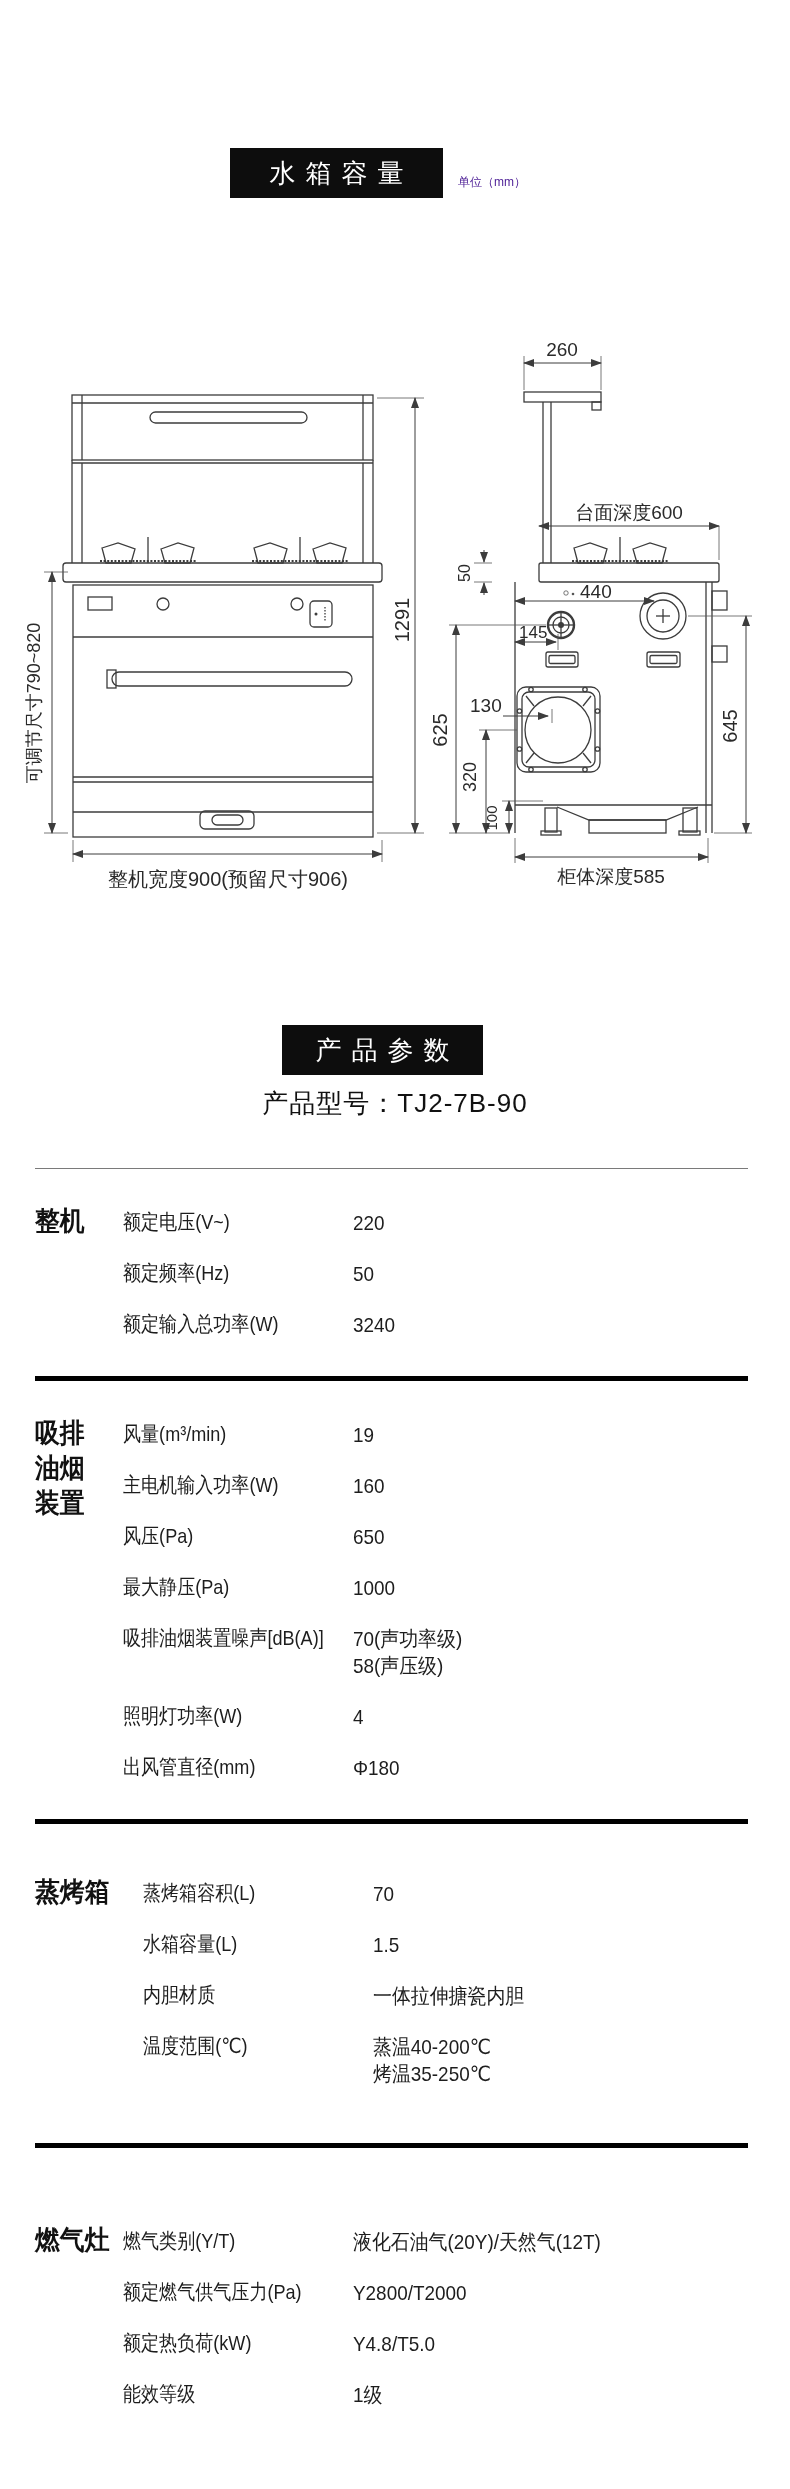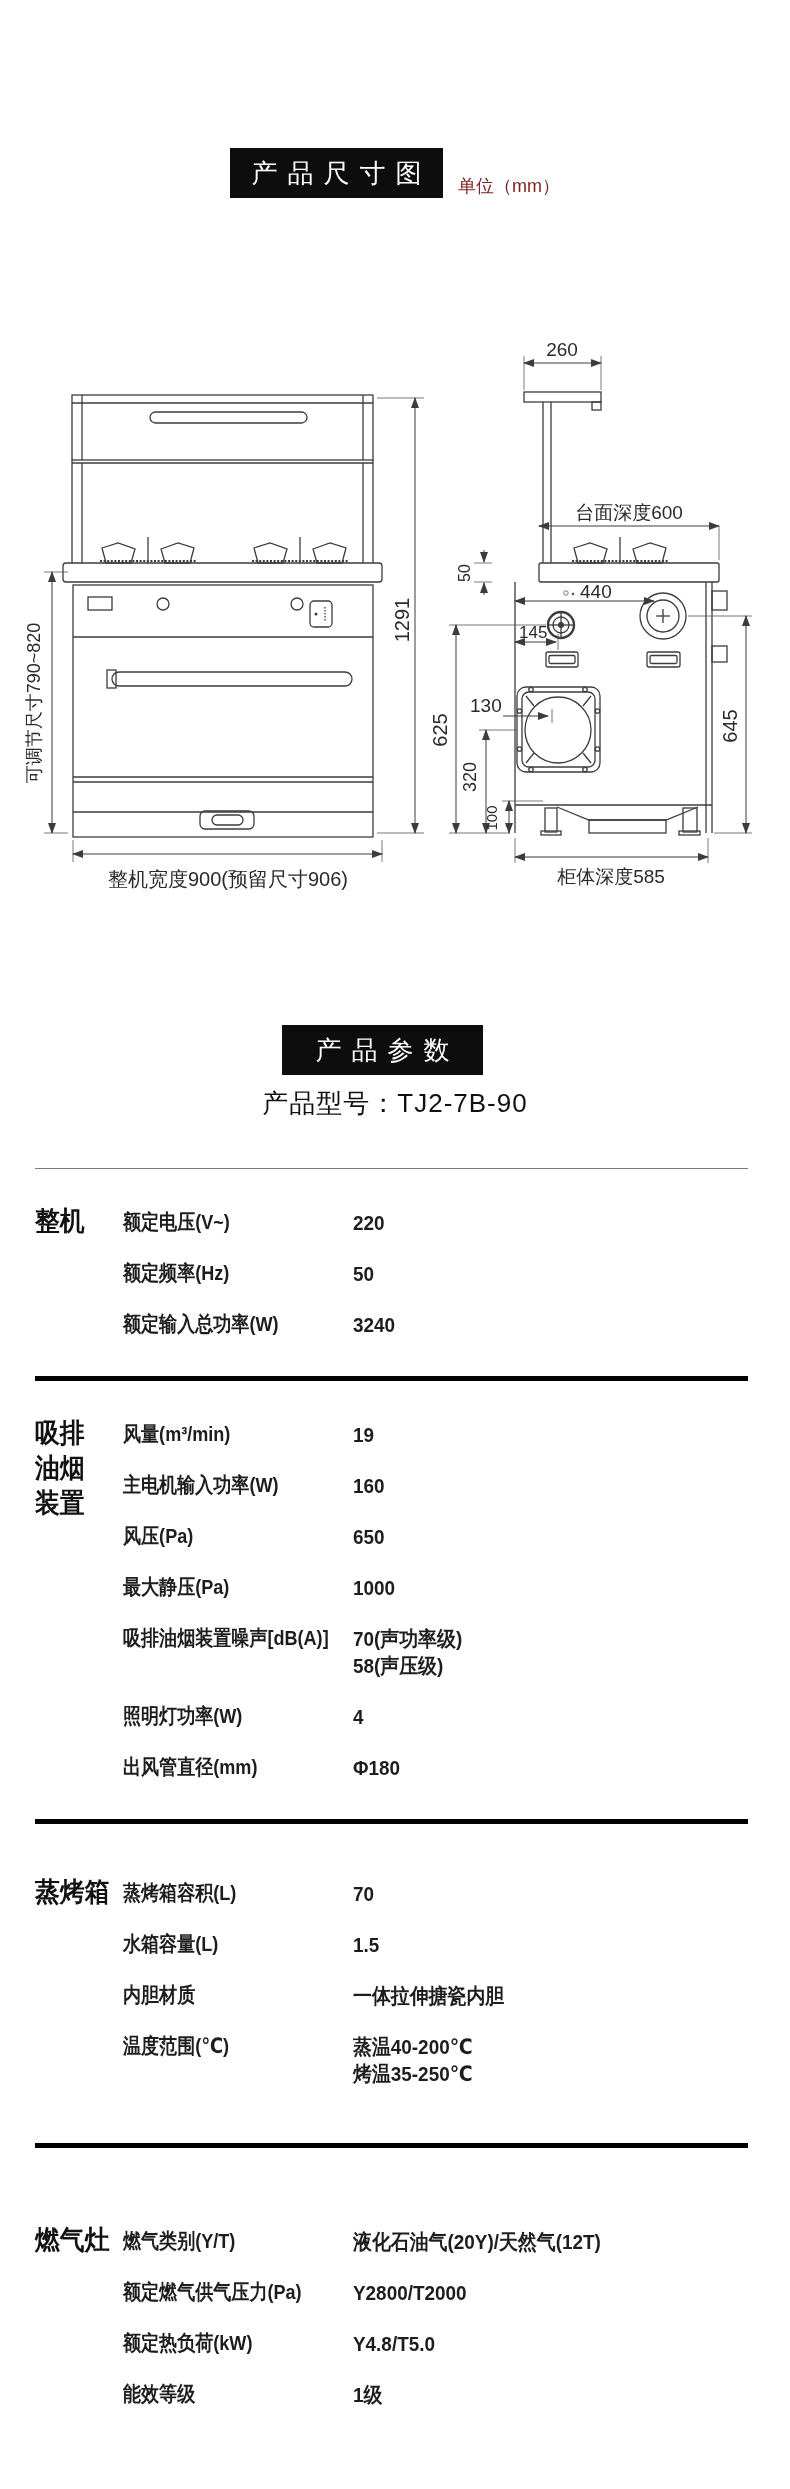--- a/index.html
+++ b/index.html
@@ -4,49 +4,49 @@
 <style>
   html,body{margin:0;padding:0;background:#fff;}
   .page{position:relative;width:790px;height:2489px;background:#ffffff;overflow:hidden;
         font-family:"Liberation Sans","DejaVu Sans",sans-serif;color:#1d1d1d;}
   
   .title-box{position:absolute;background:#0d0d0d;color:#ffffff;display:flex;
              align-items:center;justify-content:center;font-size:26px;
              letter-spacing:10px;padding-left:10px;box-sizing:border-box;}
   #dim-title{left:230px;top:148px;width:213px;height:50px;}
   #param-title{left:282px;top:1025px;width:201px;height:50px;}
-  .unit-note{position:absolute;left:458px;top:174px;font-size:18px;color:#7f1d1d;}
+  .unit-note{position:absolute;left:458px;top:174px;font-size:12px;color:#4c1d95;}
   .model-line{position:absolute;left:0;top:1086px;width:790px;text-align:center;
               font-size:26px;color:#111;letter-spacing:1px;}
   
   #diagram{position:absolute;left:0;top:330px;width:790px;height:580px;}
   #diagram text{font-family:"Liberation Sans","DejaVu Sans",sans-serif;}
   
   .spec-table{position:absolute;left:35px;top:1168px;width:713px;border-top:1px solid #7a7a7a;}
   .spec-group{display:flex;padding:40px 0 38px 0;}
   .spec-group + .spec-group{border-top:5px solid #000000;}
-  .spec-group:nth-child(3){padding-top:56px;padding-bottom:56px;}
+  .spec-group:nth-child(3){padding-top:56px;padding-bottom:56px;gap:20px;}
   .spec-group:nth-child(4){padding-top:80px;justify-content:flex-end;}
   .group-name{width:88px;flex-shrink:0;font-size:27px;font-weight:bold;line-height:35px;
               white-space:pre-line;color:#111;margin-top:-5px;transform:scaleX(0.92);
               transform-origin:0 0;}
-  .group-rows{flex:1;font-weight:bold;}
+  .group-rows{flex:1;}
   .spec-row{display:flex;align-items:flex-start;margin-bottom:24px;}
   .spec-row:last-child{margin-bottom:0;}
   .spec-label{width:230px;flex-shrink:0;font-size:21px;line-height:25px;color:#1d1d1d;
               white-space:nowrap;transform:scaleX(0.86);transform-origin:0 50%;}
   .spec-value{font-size:21px;line-height:27px;color:#1d1d1d;white-space:pre-line;
               transform:scaleX(0.9);transform-origin:0 0;}
 </style>
 </head>
 <body>
 
 <div class="page">
 
-  <div id="dim-title" class="title-box">产品尺寸图</div>
+  <div id="dim-title" class="title-box">水箱容量</div>
   <div class="unit-note">单位（mm）</div>
 
   <svg id="diagram" viewBox="0 0 790 580">
     <defs>
       <marker id="ah" markerWidth="11" markerHeight="8" refX="10" refY="4" orient="auto-start-reverse" markerUnits="userSpaceOnUse">
         <path d="M0,0 L11,4 L0,8 z" fill="#3c3c3c"></path>
       </marker>
     </defs>
 
     <g stroke="#3c3c3c" stroke-width="1.3" fill="none">

